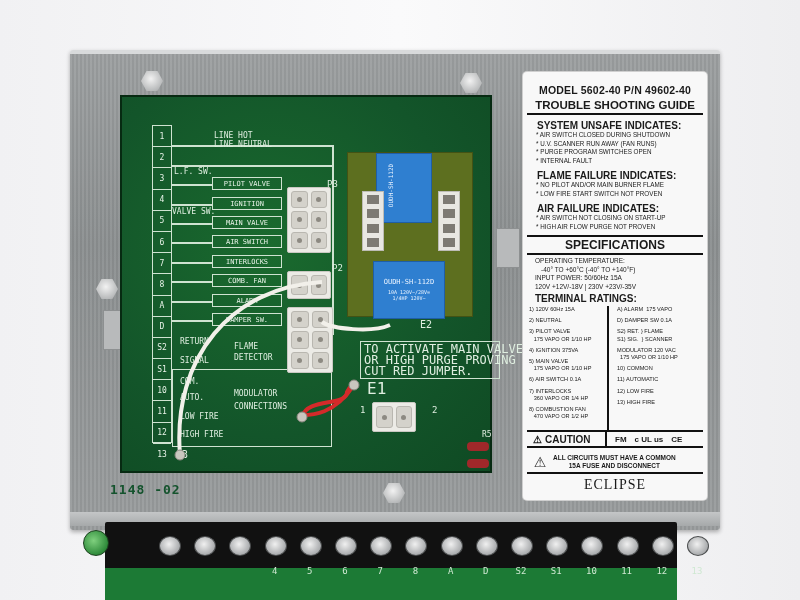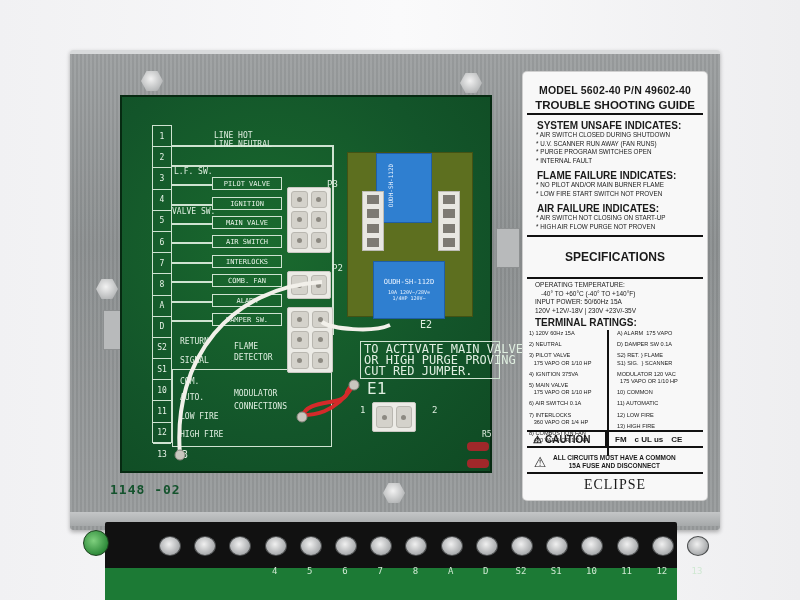--- a/index.html
+++ b/index.html
@@ -22,21 +22,21 @@
   .pin::after { content:""; position:absolute; left:50%; top:50%; width:5px; height:5px; margin:-2.5px; border-radius:50%; background:#8d8a82; }
   .daughter { position:absolute; left:225px; top:55px; width:126px; height:165px; background:#5d6f1f; border:1px solid #435214; }
   .relay { position:absolute; background:#2f7fd0; border:1px solid #1f5ea5; color:#e8f2ff; font-size:6px; font-family:"DejaVu Sans Mono", monospace; }
   .header-strip { position:absolute; width:22px; height:60px; background:#e8e7e2; border:1px solid #bdbcb5; display:flex; flex-direction:column; justify-content:space-around; align-items:center; }
   .header-strip span { width:12px; height:9px; background:#7d7a73; }
   .label { position:absolute; left:523px; top:72px; width:184px; height:428px; background:#f8f8f8; border-radius:4px; box-shadow: 0 0 0 1px #cfcfcf; color:#1a1a1a; padding:0; }
   .label .model { text-align:center; font-size:10.5px; font-weight:bold; margin-top:12px; letter-spacing:0.2px; }
   .label .tsg { text-align:center; font-size:11.5px; font-weight:bold; padding:3px 0 2px; border-bottom:2px solid #111; margin:0 4px; }
   .label .sec-title { font-size:10px; font-weight:bold; margin:5px 16px 0 14px; }
   .label .bullet { font-size:6.3px; margin-left:13px; line-height:8.5px; white-space:nowrap; }
-  .label .specs-hdr { font-size:12px; font-weight:bold; text-align:center; border-top:2px solid #111; border-bottom:2px solid #111; margin:4px 4px 2px; padding:13px 0; }
+  .label .specs-hdr { font-size:12px; font-weight:bold; text-align:center; border-top:2px solid #111; border-bottom:2px solid #111; margin:4px 4px 2px; padding:1px 0; }
   .label .small { font-size:6.5px; margin-left:12px; line-height:8.5px; }
   .label .tr-title { font-size:10px; font-weight:bold; margin:2px 0 2px 12px; }
   .tr-grid { display:grid; grid-template-columns: 1fr 1fr; margin:0 6px; position:relative; }
   .tr-grid::after { content:""; position:absolute; left:50%; top:0; bottom:-8px; width:2px; background:#111; margin-left:-8px; }
   .tr-col { font-size:5.6px; line-height:7.2px; }
   .tr-col div { margin-bottom:4px; white-space:nowrap; }
   .tr-col.right { padding-left:2px; }
   .caution-row { position:absolute; left:4px; right:4px; top:358px; height:18px; border-top:2px solid #111; border-bottom:2px solid #111; display:flex; align-items:center; }
   .caution-row .caution { font-size:10px; font-weight:bold; width:80px; padding-left:6px; border-right:2px solid #111; height:100%; display:flex; align-items:center; gap:3px; }
   .caution-row .certs { font-size:8px; font-weight:bold; padding-left:8px; display:flex; gap:8px; align-items:center; }

